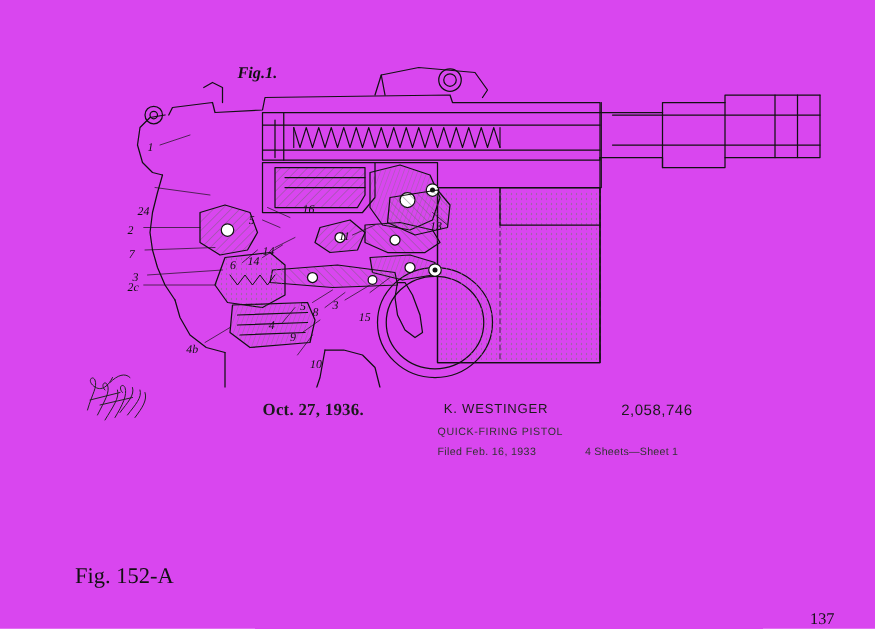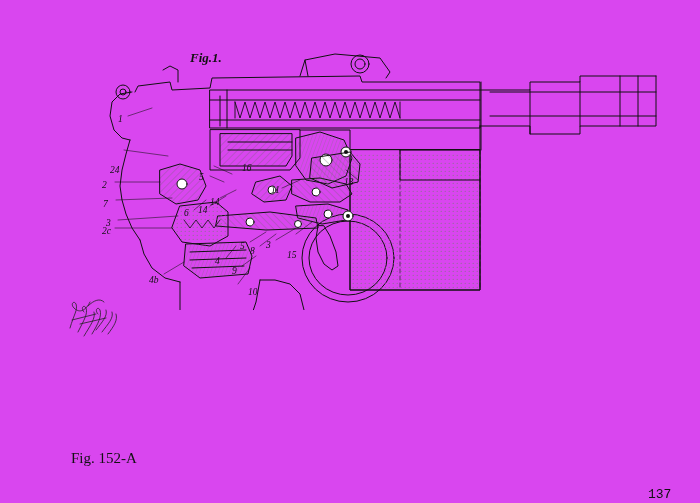--- a/index.html
+++ b/index.html
@@ -100,32 +100,32 @@
     top: 46px;
     font-family: "Liberation Sans", sans-serif;
     font-size: 8.5px;
     letter-spacing: 0.2px;
     color: #333;
   }
 
   
   #bookfig {
     position: absolute;
-    left: 71px;
+    left: 60px;
     top: 450px;
     font-family: "Liberation Serif", serif;
-    font-size: 15px;
+    font-size: 18px;
     color: #111;
     text-align: right;
   }
   #pagenum {
     position: absolute;
     left: 648px;
     top: 487px;
-    font-family: Liberation Mono, monospace;
+    font-family: Liberation Serif, serif;
     font-size: 13px;
     color: #111;
   }
 
   
   #signature {
     position: absolute;
     left: 62px;
     top: 270px;
     width: 70px;
@@ -337,17 +337,25 @@
         <path d="M34 60 C40 52 46 46 44 40"></path>
         <path d="M40 62 C46 54 52 48 50 42"></path>
         <path d="M46 64 C52 56 56 50 54 44"></path>
         <path d="M10 50 L34 44"></path>
         <path d="M18 54 L44 48"></path>
         <path d="M26 36 C32 30 38 28 42 32"></path>
       </g>
     </svg>
   </div>
 
+  <div id="caption">
+    <div class="cap-date">Oct. 27, 1936.</div>
+    <div class="cap-inventor">K. WESTINGER</div>
+    <div class="cap-title">QUICK-FIRING PISTOL</div>
+    <div class="cap-filed">Filed Feb. 16, 1933</div>
+    <div class="cap-number">2,058,746</div>
+    <div class="cap-sheets">4 Sheets—Sheet 1</div>
+  </div>
 
   <div id="bookfig">Fig. 152-A</div>
   <div id="pagenum">137</div>
 
 </div>
 
 </body></html>

